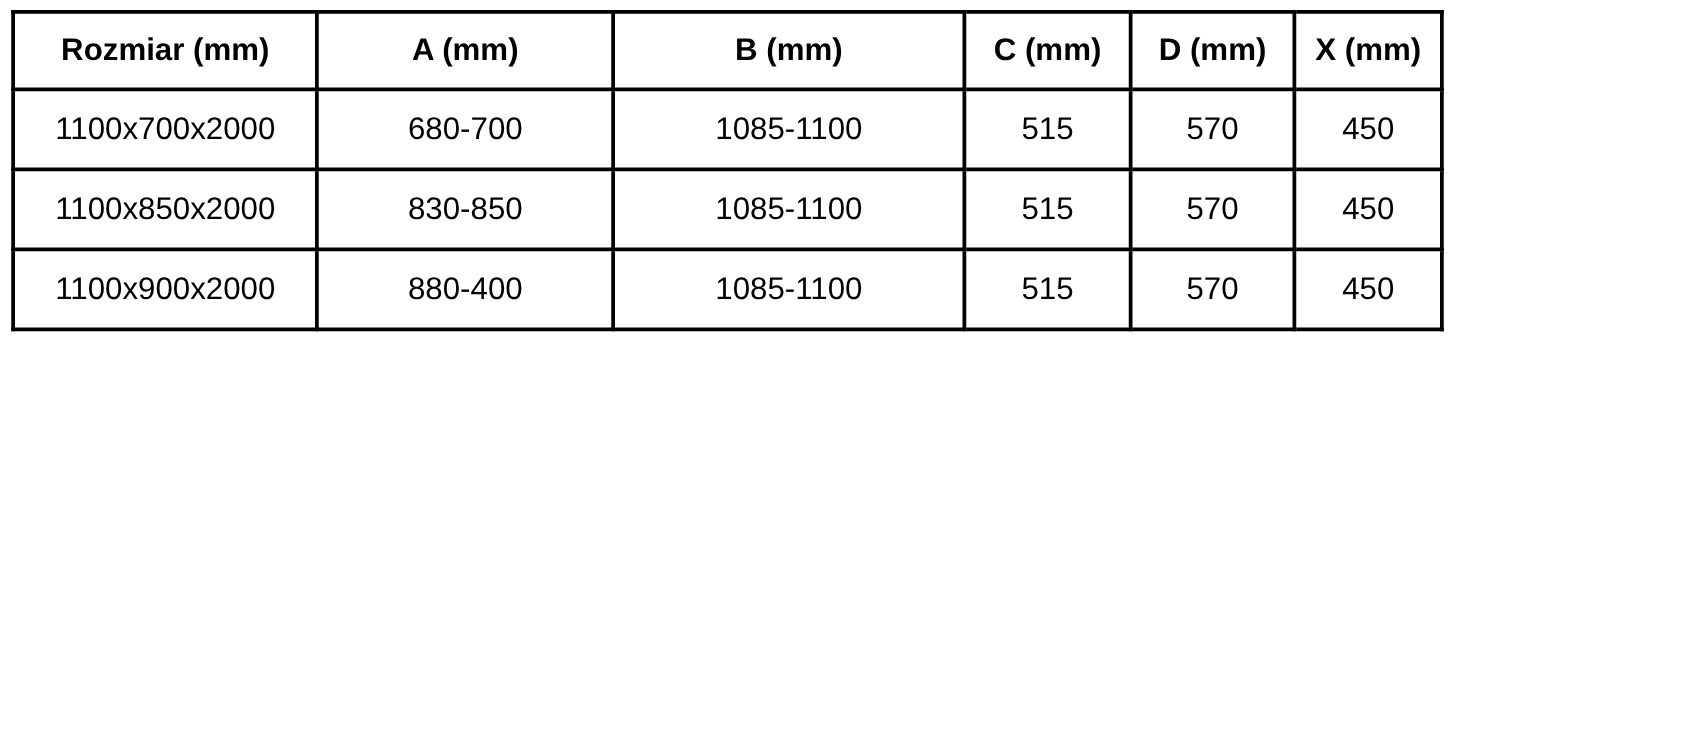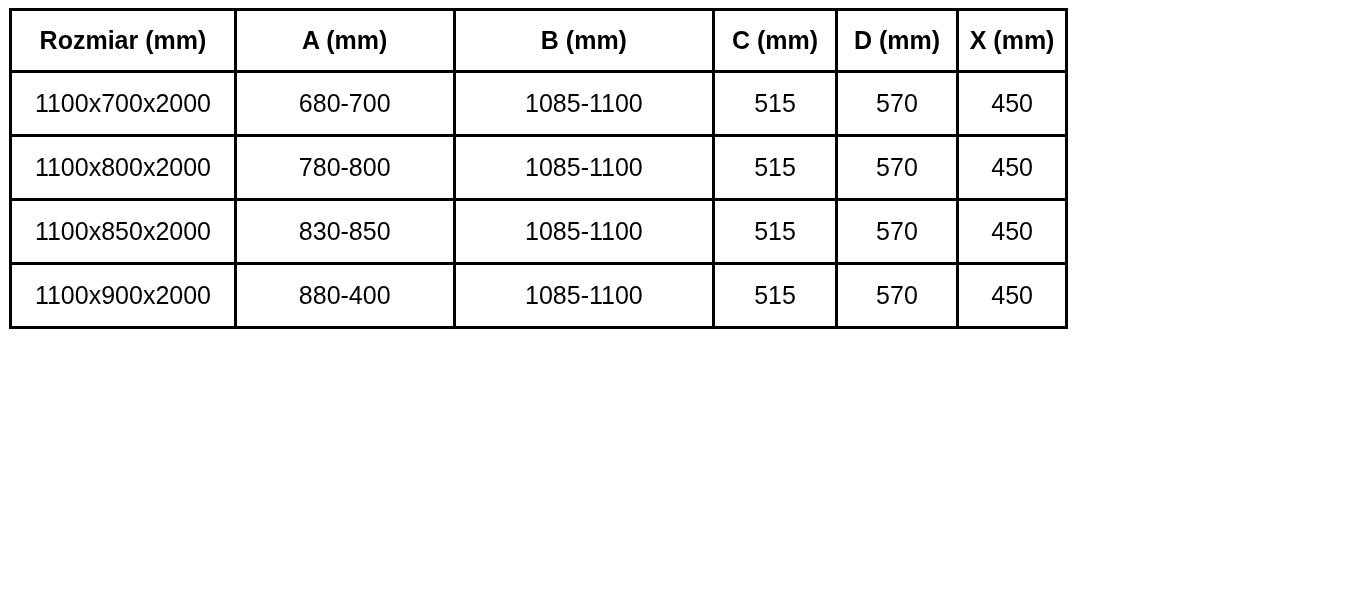--- a/index.html
+++ b/index.html
@@ -11,21 +11,21 @@
     width: 1351px;
     height: 591px;
     position: relative;
     font-family: "Liberation Sans", sans-serif;
     color: #000000;
   }
   table.size-table {
     position: absolute;
     left: 9px;
     top: 8px;
-    width: 1059px;
+    width: 1146px;
     border-collapse: collapse;
     table-layout: fixed;
     padding-left: 11px;
   }
   table.size-table th,
   table.size-table td {
     border: 3px solid #000000;
     text-align: center;
     vertical-align: middle;
     padding: 0;
@@ -70,28 +70,20 @@
   <tbody id="table-body">
       <tr>
         <td>1100x700x2000</td>
         <td>680-700</td>
         <td>1085-1100</td>
         <td>515</td>
         <td>570</td>
         <td>450</td>
       </tr>
       <tr>
-        <td>1100x800x2000</td>
-        <td>780-800</td>
-        <td>1085-1100</td>
-        <td>515</td>
-        <td>570</td>
-        <td>450</td>
-      </tr>
-      <tr>
         <td>1100x850x2000</td>
         <td>830-850</td>
         <td>1085-1100</td>
         <td>515</td>
         <td>570</td>
         <td>450</td>
       </tr>
       <tr>
         <td>1100x900x2000</td>
         <td>880-400</td>

